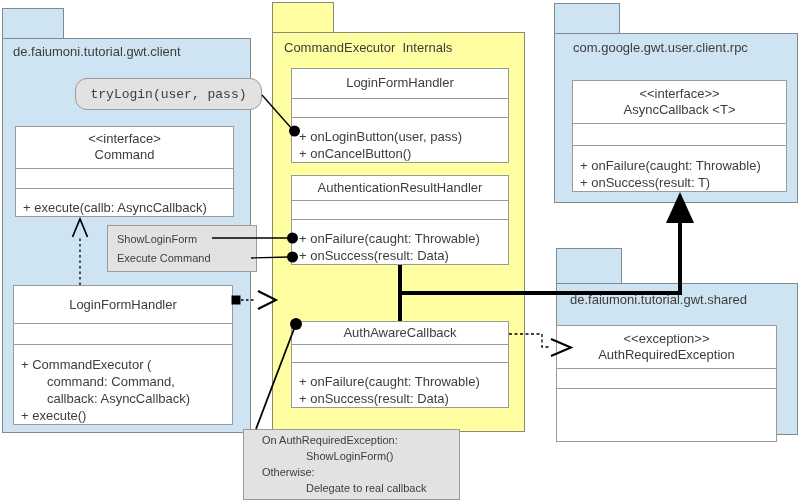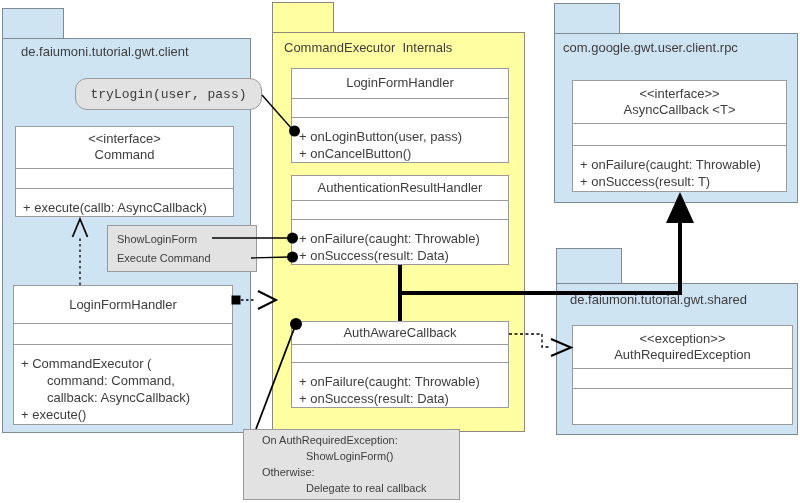--- a/index.html
+++ b/index.html
@@ -11,49 +11,49 @@
   
   .pkg-tab{border:1px solid #7e8a94;}
   .pkg-body{border:1px solid #7e8a94;}
   .pkg-blue{background:#cfe4f3;}
   .pkg-yellow{background:#ffffa2;border-color:#8a8a7a;}
   .pkg-title{font-size:13px;white-space:pre;color:#3d3d3d;}
   
   .uml-class{background:#ffffff;border:1px solid #9a9a9a;display:flex;flex-direction:column;font-size:13px;gap:10px;}
   .cls-name{border-bottom:1px solid #9a9a9a;display:flex;flex-direction:column;align-items:center;justify-content:center;text-align:center;line-height:16px;}
   .cls-attrs{border-bottom:1px solid #9a9a9a;}
-  .cls-ops{flex:1;display:flex;flex-direction:column;padding-left:7px;line-height:17px;}
+  .cls-ops{flex:1;display:flex;flex-direction:column;justify-content:center;padding-left:7px;line-height:17px;}
   .cls-ops .op{white-space:pre;}
   .op.indent{padding-left:26px;}
   
   .note{background:#e2e2e2;border:1px solid #9a9a9a;font-size:11px;color:#3d3d3d;}
   .note-mono{font-family:"Liberation Mono","DejaVu Sans Mono",monospace;display:flex;align-items:center;justify-content:center;font-size:13px;border-radius:12px;}
   .note-lines{display:flex;flex-direction:column;justify-content:center;padding-left:9px;line-height:19px;}
   .note-small-lines{display:flex;flex-direction:column;padding:2px 18px;line-height:16px;}
   .note-small-lines .indent{padding-left:44px;}
   svg.overlay{position:absolute;left:0;top:0;width:800px;height:503px;pointer-events:none;}
 </style>
 </head>
 <body>
 
 <div class="canvas">
 
   <div class="abs pkg-tab pkg-blue" style="left:2px;top:8px;width:62px;height:31px"></div>
   <div class="abs pkg-body pkg-blue" style="left:2px;top:38px;width:249px;height:395px">
-    <div class="pkg-title" style="padding:5px 0 0 18px">de.faiumoni.tutorial.gwt.client</div>
+    <div class="pkg-title" style="padding:5px 0 0 10px">de.faiumoni.tutorial.gwt.client</div>
   </div>
 
   <div class="abs pkg-tab pkg-yellow" style="left:272px;top:2px;width:62px;height:31px"></div>
   <div class="abs pkg-body pkg-yellow" style="left:272px;top:32px;width:253px;height:400px">
     <div class="pkg-title" style="padding:7px 0 0 11px">CommandExecutor  Internals</div>
   </div>
 
   <div class="abs pkg-tab pkg-blue" style="left:554px;top:3px;width:66px;height:31px"></div>
   <div class="abs pkg-body pkg-blue" style="left:554px;top:33px;width:244px;height:170px">
-    <div class="pkg-title" style="padding:6px 0 0 8px">com.google.gwt.user.client.rpc</div>
+    <div class="pkg-title" style="padding:6px 0 0 18px">com.google.gwt.user.client.rpc</div>
   </div>
 
   <div class="abs pkg-tab pkg-blue" style="left:556px;top:248px;width:66px;height:36px"></div>
   <div class="abs pkg-body pkg-blue" style="left:556px;top:283px;width:242px;height:152px">
     <div class="pkg-title" style="padding:8px 0 0 13px">de.faiumoni.tutorial.gwt.shared</div>
   </div>
 
   <div class="abs uml-class" style="left:15px;top:126px;width:219px;height:91px">
     <div class="cls-name" style="height:43px">
       <div>&lt;&lt;interface&gt;</div>
@@ -116,21 +116,21 @@
       <div>&lt;&lt;interface&gt;&gt;</div>
       <div>AsyncCallback &lt;T&gt;</div>
     </div>
     <div class="cls-attrs" style="height:11px"></div>
     <div class="cls-ops">
       <div class="op">+ onFailure(caught: Throwable)</div>
       <div class="op">+ onSuccess(result: T)</div>
     </div>
   </div>
 
-  <div class="abs uml-class" style="left:572px;top:325px;width:221px;height:100px">
+  <div class="abs uml-class" style="left:556px;top:325px;width:221px;height:117px">
     <div class="cls-name" style="height:42px">
       <div>&lt;&lt;exception&gt;&gt;</div>
       <div>AuthRequiredException</div>
     </div>
     <div class="cls-attrs" style="height:9px"></div>
     <div class="cls-ops"></div>
   </div>
 
   <div class="abs note note-mono" style="left:75px;top:78px;width:187px;height:32px">tryLogin(user, pass)</div>
 

